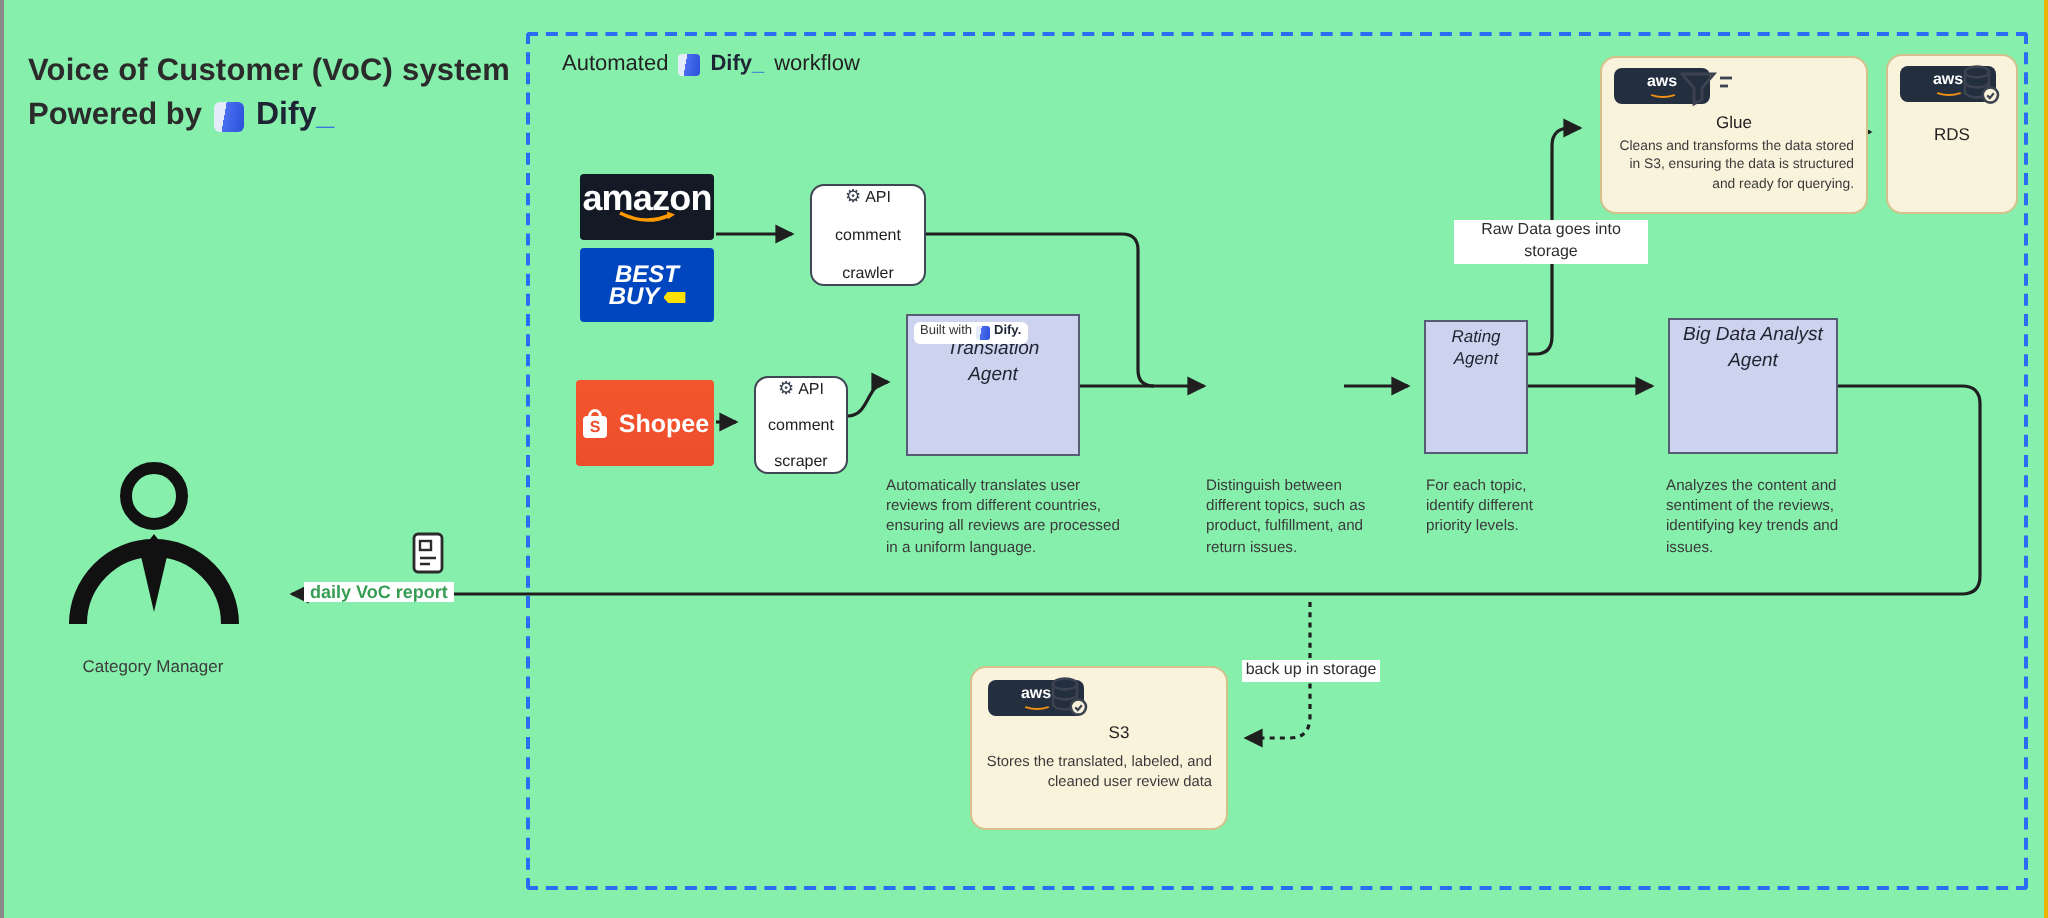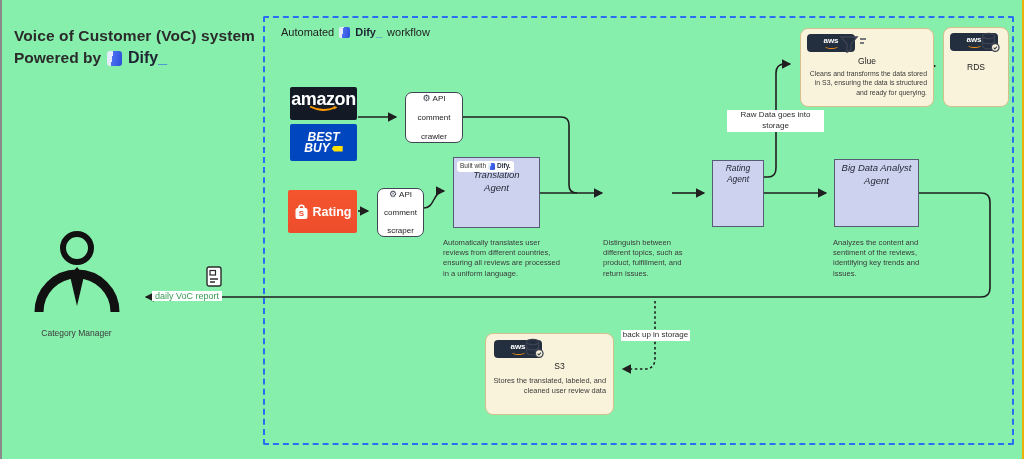--- a/index.html
+++ b/index.html
@@ -55,21 +55,21 @@
   .awslogo{position:absolute;width:48px;height:18px;background:#232f3e;border-radius:4px;
     color:#fff;font-size:8px;font-weight:bold;display:flex;align-items:center;
     justify-content:center;flex-direction:column;line-height:7px;}
   .awslogo i{display:block;width:13px;height:4px;border:1.2px solid transparent;
     border-bottom:1.4px solid #f29111;border-radius:50%;font-style:normal;margin-top:-1px;}
   .aws-name{position:absolute;left:0;right:0;text-align:center;font-size:8.5px;color:#222;}
   .aws-desc{position:absolute;text-align:right;font-size:6.9px;color:#3a3a3a;line-height:1.35;}
 
   
   .lbl{position:absolute;font-size:8px;color:#2e2e2e;text-align:center;background:#fff;line-height:1.35;}
-  .green-lbl{position:absolute;font-size:9px;font-weight:normal;color:#359e54;background:#fff;padding:0 3px;text-align:right;}
+  .green-lbl{position:absolute;font-size:9px;font-weight:bold;color:#359e54;background:#fff;padding:0 3px;text-align:right;}
   .mgr-lbl{position:absolute;font-size:8.5px;color:#3b3b3b;text-align:center;}
 </style>
 </head>
 <body>
 
 <div id="canvas">
 
   <svg id="wires" width="1024" height="459" viewBox="0 0 1024 459">
     <defs>
       <marker id="ah" markerWidth="7" markerHeight="7" refX="5.2" refY="3" orient="auto">
@@ -121,21 +121,21 @@
       <div>BEST</div>
       <div><span>BUY</span><span class="bb-tag"></span></div>
     </div>
   </div>
   <div class="abs logo shopee-bg" style="left:286px;top:190px;width:69px;height:43px;">
     <svg width="15" height="18" viewBox="0 0 15 18">
       <rect x="1.5" y="5" width="12" height="11" rx="2" fill="#fff"></rect>
       <path d="M4.8 5.4 C4.8 1.2 10.2 1.2 10.2 5.4" stroke="#fff" stroke-width="1.5" fill="none"></path>
       <text x="7.5" y="13" font-size="8" font-weight="bold" fill="#ee4d2d" text-anchor="middle" font-family="Liberation Sans, sans-serif">S</text>
     </svg>
-    <span class="shopee-txt">Rating</span>
+    <span class="shopee-txt">Shopee</span>
   </div>
 
   <div class="abs node" style="left:403px;top:92px;width:58px;height:51px;">
     <div><span class="gear">⚙</span><span>API</span></div>
     <div>comment</div>
     <div>crawler</div>
   </div>
   <div class="abs node" style="left:375px;top:188px;width:47px;height:49px;">
     <div><span class="gear">⚙</span><span>API</span></div>
     <div>comment</div>
@@ -152,20 +152,21 @@
   </div>
   <div class="abs agent" style="left:710px;top:160px;width:52px;height:67px;font-size:8.5px;">
     <span style="width:34px;">Rating Agent</span>
   </div>
   <div class="abs agent" style="left:832px;top:159px;width:85px;height:68px;font-size:9.5px;">
     <span style="width:72px;">Big Data Analyst Agent</span>
   </div>
 
   <div class="desc" style="left:441px;top:238px;width:117px;">Automatically translates user reviews from different countries, ensuring all reviews are processed in a uniform language.</div>
   <div class="desc" style="left:601px;top:238px;width:92px;">Distinguish between different topics, such as product, fulfillment, and return issues.</div>
+  <div class="desc" style="left:711px;top:238px;width:68px;">For each topic, identify different priority levels.</div>
   <div class="desc" style="left:831px;top:238px;width:108px;">Analyzes the content and sentiment of the reviews, identifying key trends and issues.</div>
 
   <div class="awsbox" style="left:798px;top:28px;width:132px;height:77px;">
     <span class="awslogo" style="left:6px;top:5px;">
         <span>aws</span>
         <i></i>
       </span>
     <svg class="abs" style="left:38px;top:6px;" width="30" height="20" viewBox="0 0 30 20">
       <g fill="none" stroke="#3c4250" stroke-width="1.4">
         <path d="M2 2 H18 L12 9 V15 L8 17 V9 Z"></path>

